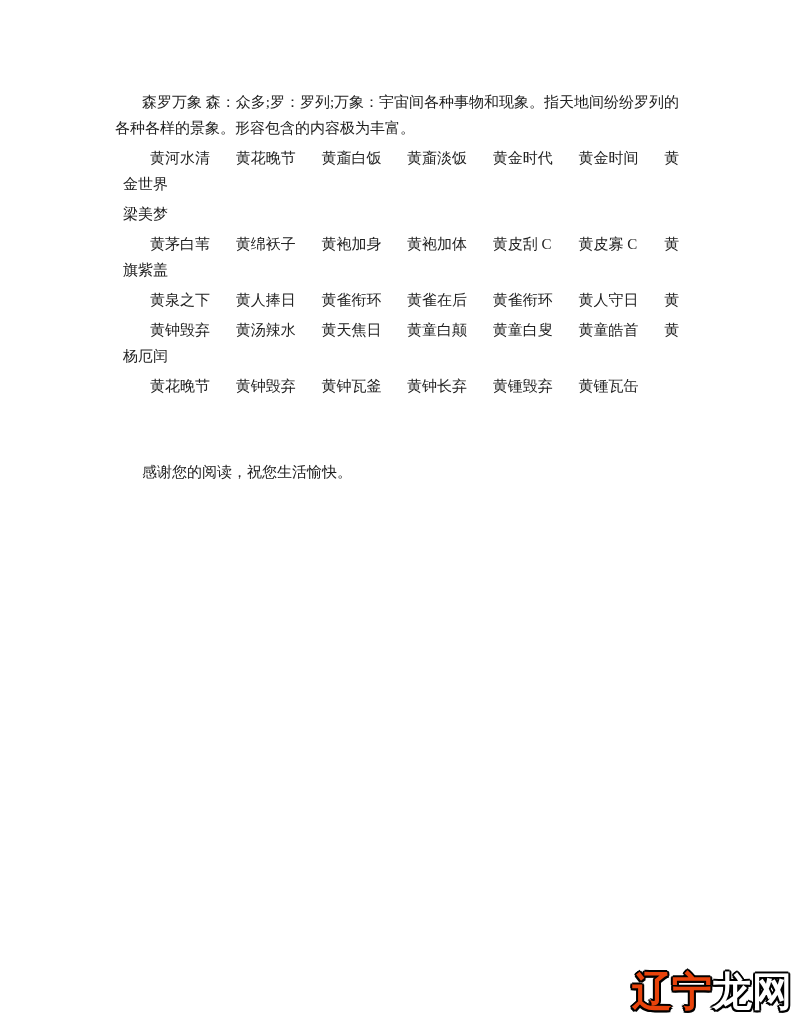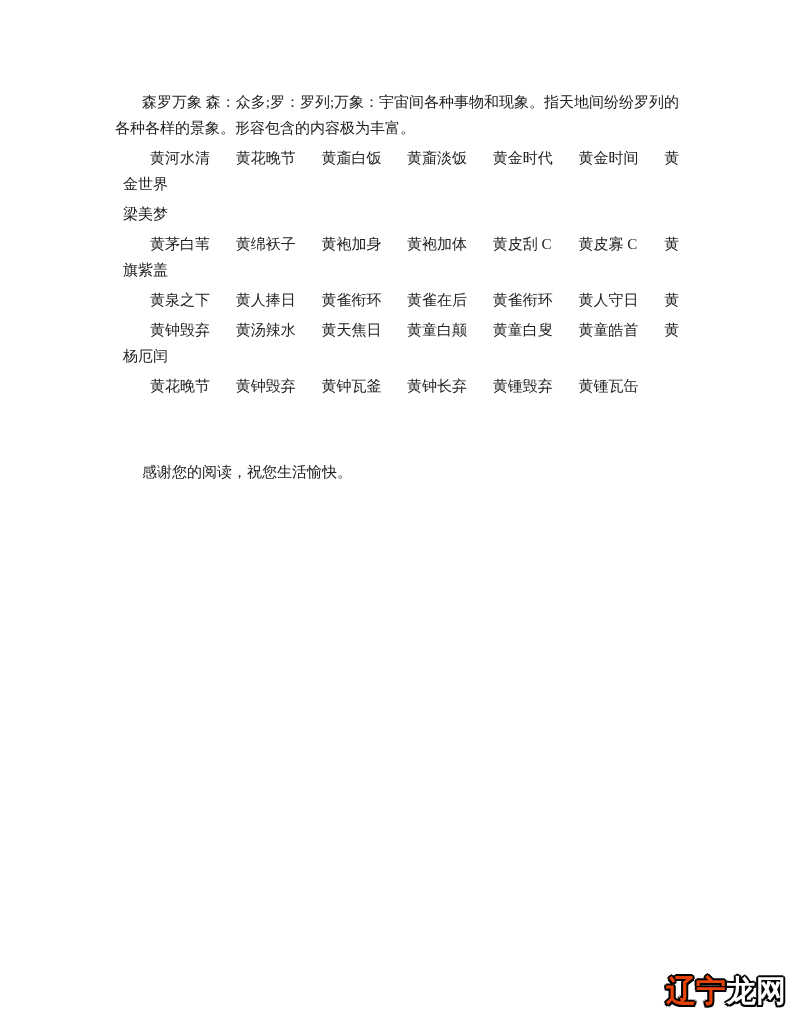--- a/index.html
+++ b/index.html
@@ -27,24 +27,24 @@
     width:85.7px;
     text-indent:0;
     vertical-align:top;
   }
   .frag{display:inline;}
   .closing{
     margin-top:60px;
   }
   .watermark{
     position:absolute;
-    top:973px;right:6px;
+    top:973px;right:0;
     font-family:"Liberation Sans","DejaVu Sans",sans-serif;
     font-weight:bold;
-    font-size:30px;line-height:36px;
+    font-size:40px;line-height:36px;
     white-space:nowrap;
   }
   .wm-outline{
     text-shadow:
       2px 0 0 #000,-2px 0 0 #000,0 2px 0 #000,0 -2px 0 #000,
       1.5px 1.5px 0 #000,-1.5px 1.5px 0 #000,1.5px -1.5px 0 #000,-1.5px -1.5px 0 #000;
   }
 </style>
 </head>
 <body>

